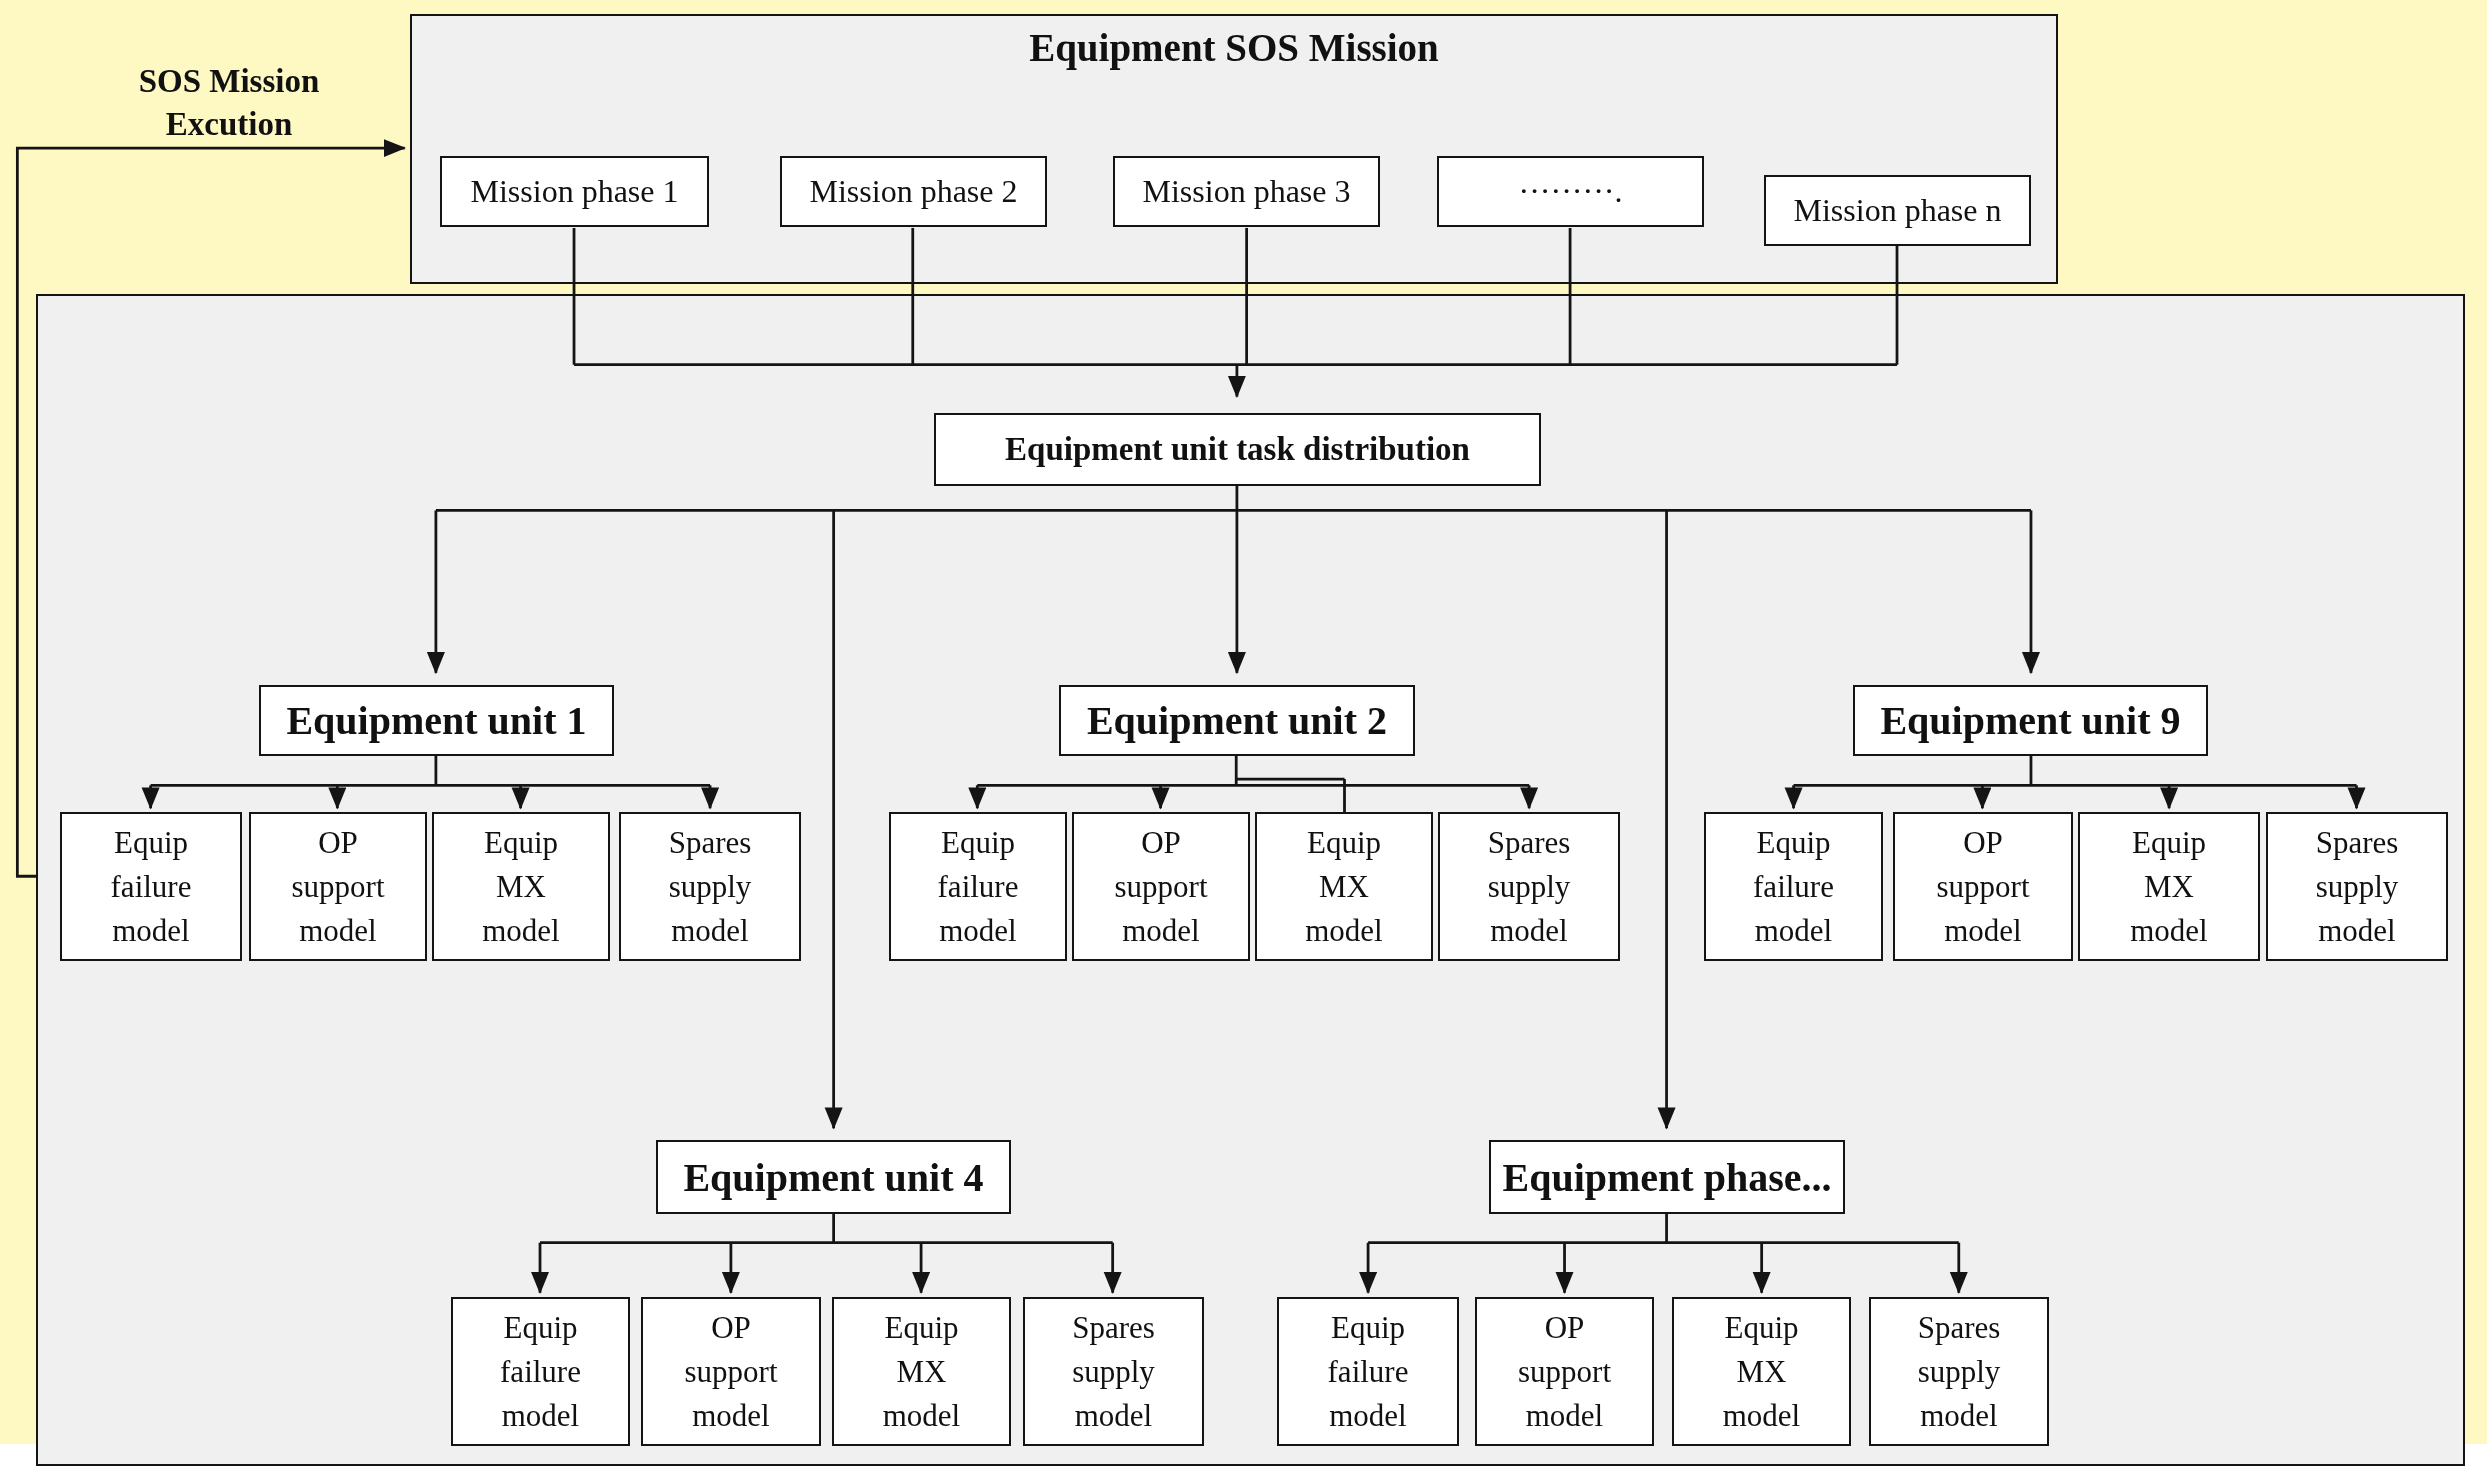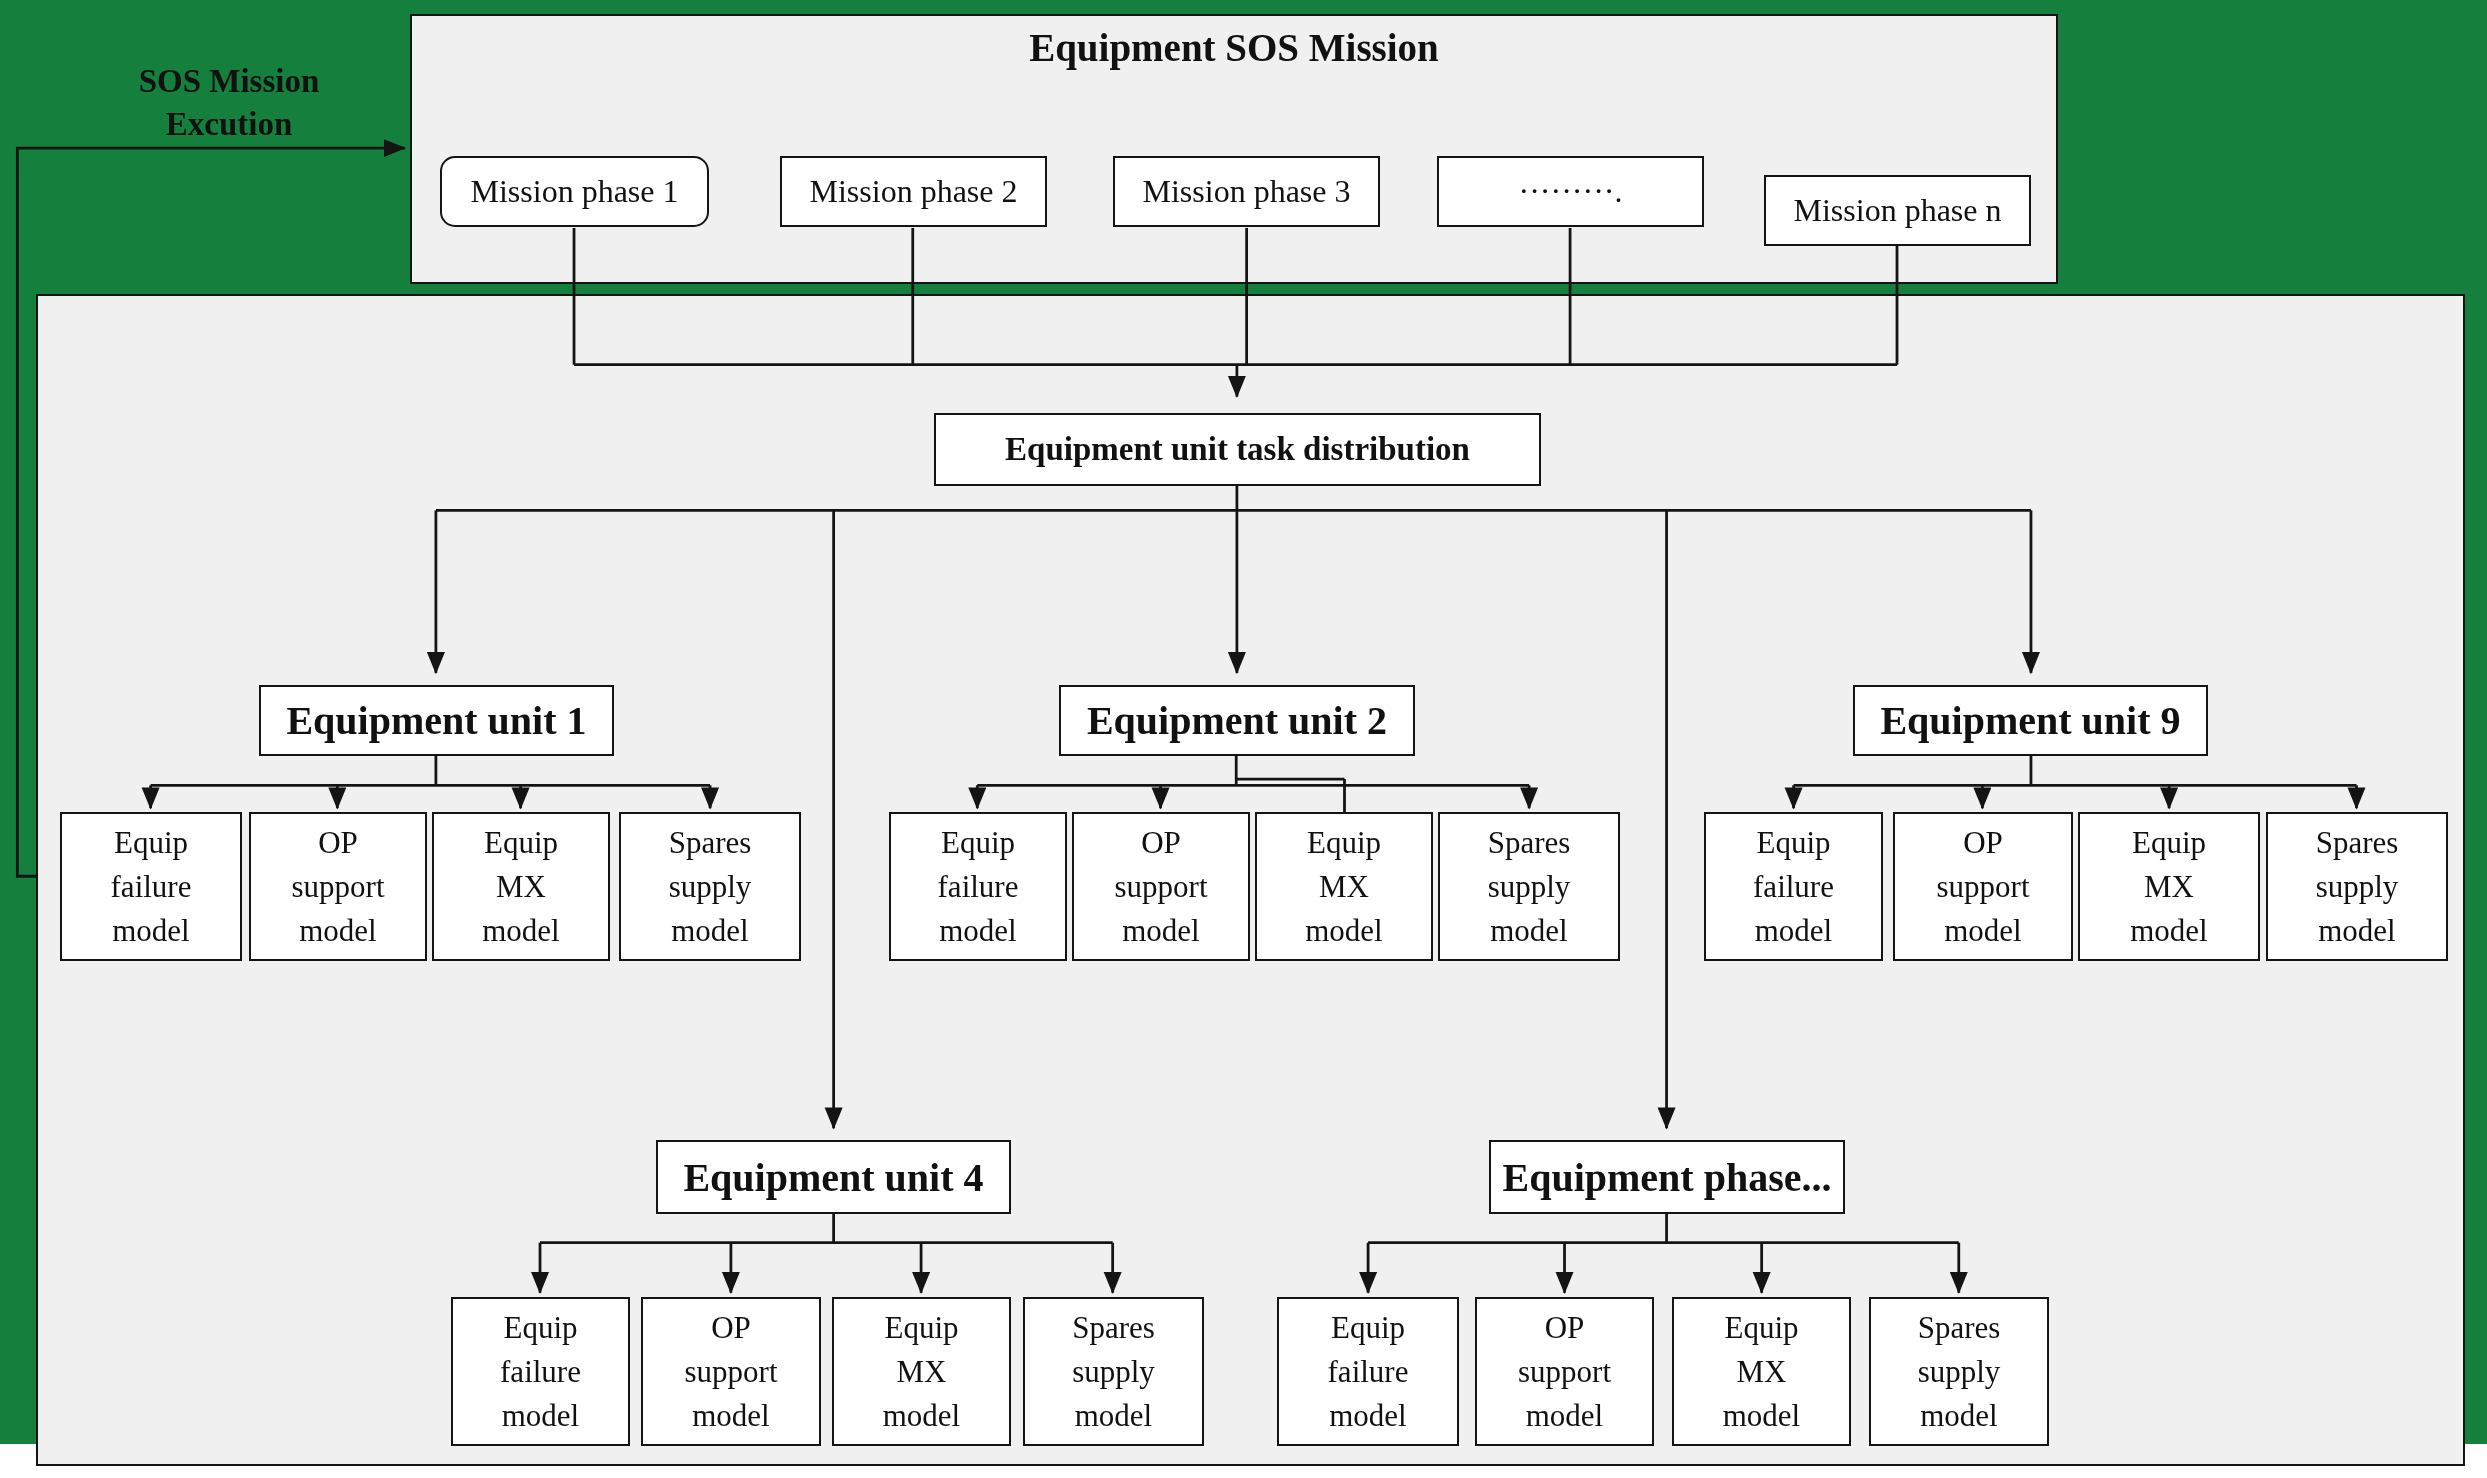--- a/index.html
+++ b/index.html
@@ -1,18 +1,18 @@
 <!DOCTYPE html>
 <html style="font-size:11px"><head>
 <meta charset="utf-8">
 <style>
   html,body{margin:0;padding:0;background:#ffffff;}
   body{width:2487px;height:1479px;overflow:hidden;
        font-family:"Liberation Serif","DejaVu Serif",serif;color:#111;}
-  .stage{position:relative;width:2487px;height:1444px;background:#15803d;}
+  .stage{position:relative;width:2487px;height:1444px;background:#fef9c3;}
   .panel{position:absolute;background:#f0f0f0;border:2.8px solid #141414;box-sizing:border-box;z-index:1;}
   .wires{position:absolute;left:0;top:0;width:2487px;height:1479px;z-index:2;}
   .wires path,.wires polyline{stroke:#141414;stroke-width:4;fill:none;}
   .box{position:absolute;background:#ffffff;border:2.8px solid #141414;box-sizing:border-box;
        display:flex;align-items:center;justify-content:center;text-align:center;z-index:3;}
   .phase{font-size:32px;white-space:nowrap;}
   .task{font-size:33px;font-weight:bold;white-space:nowrap;}
   .unit{font-size:40px;font-weight:bold;white-space:nowrap;margin-top:8px;}
   .child{font-size:31px;line-height:44px;white-space:pre-line;}
   .paneltitle{position:absolute;left:0;right:0;top:25px;text-align:center;
@@ -86,21 +86,21 @@
     <path d="M1971,1790 V1862" marker-end="url(#arrow)"></path>
     <path d="M2254,1790 V1862" marker-end="url(#arrow)"></path>
     <path d="M2538,1790 V1862" marker-end="url(#arrow)"></path>
     <path d="M2822,1790 V1862" marker-end="url(#arrow)"></path>
   </svg>
 
   <div class="paneltitle" style="left:410px;width:1648px;">Equipment SOS Mission</div>
   <div class="soslabel" style="white-space:pre-line;">SOS Mission
 Excution</div>
 
-  <div class="box phase" style="left:440px;top:156px;width:269px;height:71px;border-radius:15px;">Mission phase 1</div>
+  <div class="box phase" style="left:440px;top:156px;width:269px;height:71px;">Mission phase 1</div>
   <div class="box phase" style="left:780px;top:156px;width:267px;height:71px;">Mission phase 2</div>
   <div class="box phase" style="left:1113px;top:156px;width:267px;height:71px;">Mission phase 3</div>
   <div class="box phase" style="left:1437px;top:156px;width:267px;height:71px;">·········.</div>
   <div class="box phase" style="left:1764px;top:156px;width:267px;height:71px;margin-top:19px;">Mission phase n</div>
 
   <div class="box task" style="left:934px;top:413px;width:607px;height:73px;">Equipment unit task distribution</div>
 
   <div class="box unit" style="left:259px;top:677px;width:355px;height:71px;">Equipment unit 1</div>
   <div class="box unit" style="left:1059px;top:677px;width:356px;height:71px;">Equipment unit 2</div>
   <div class="box unit" style="left:1853px;top:677px;width:355px;height:71px;">Equipment unit 9</div>

